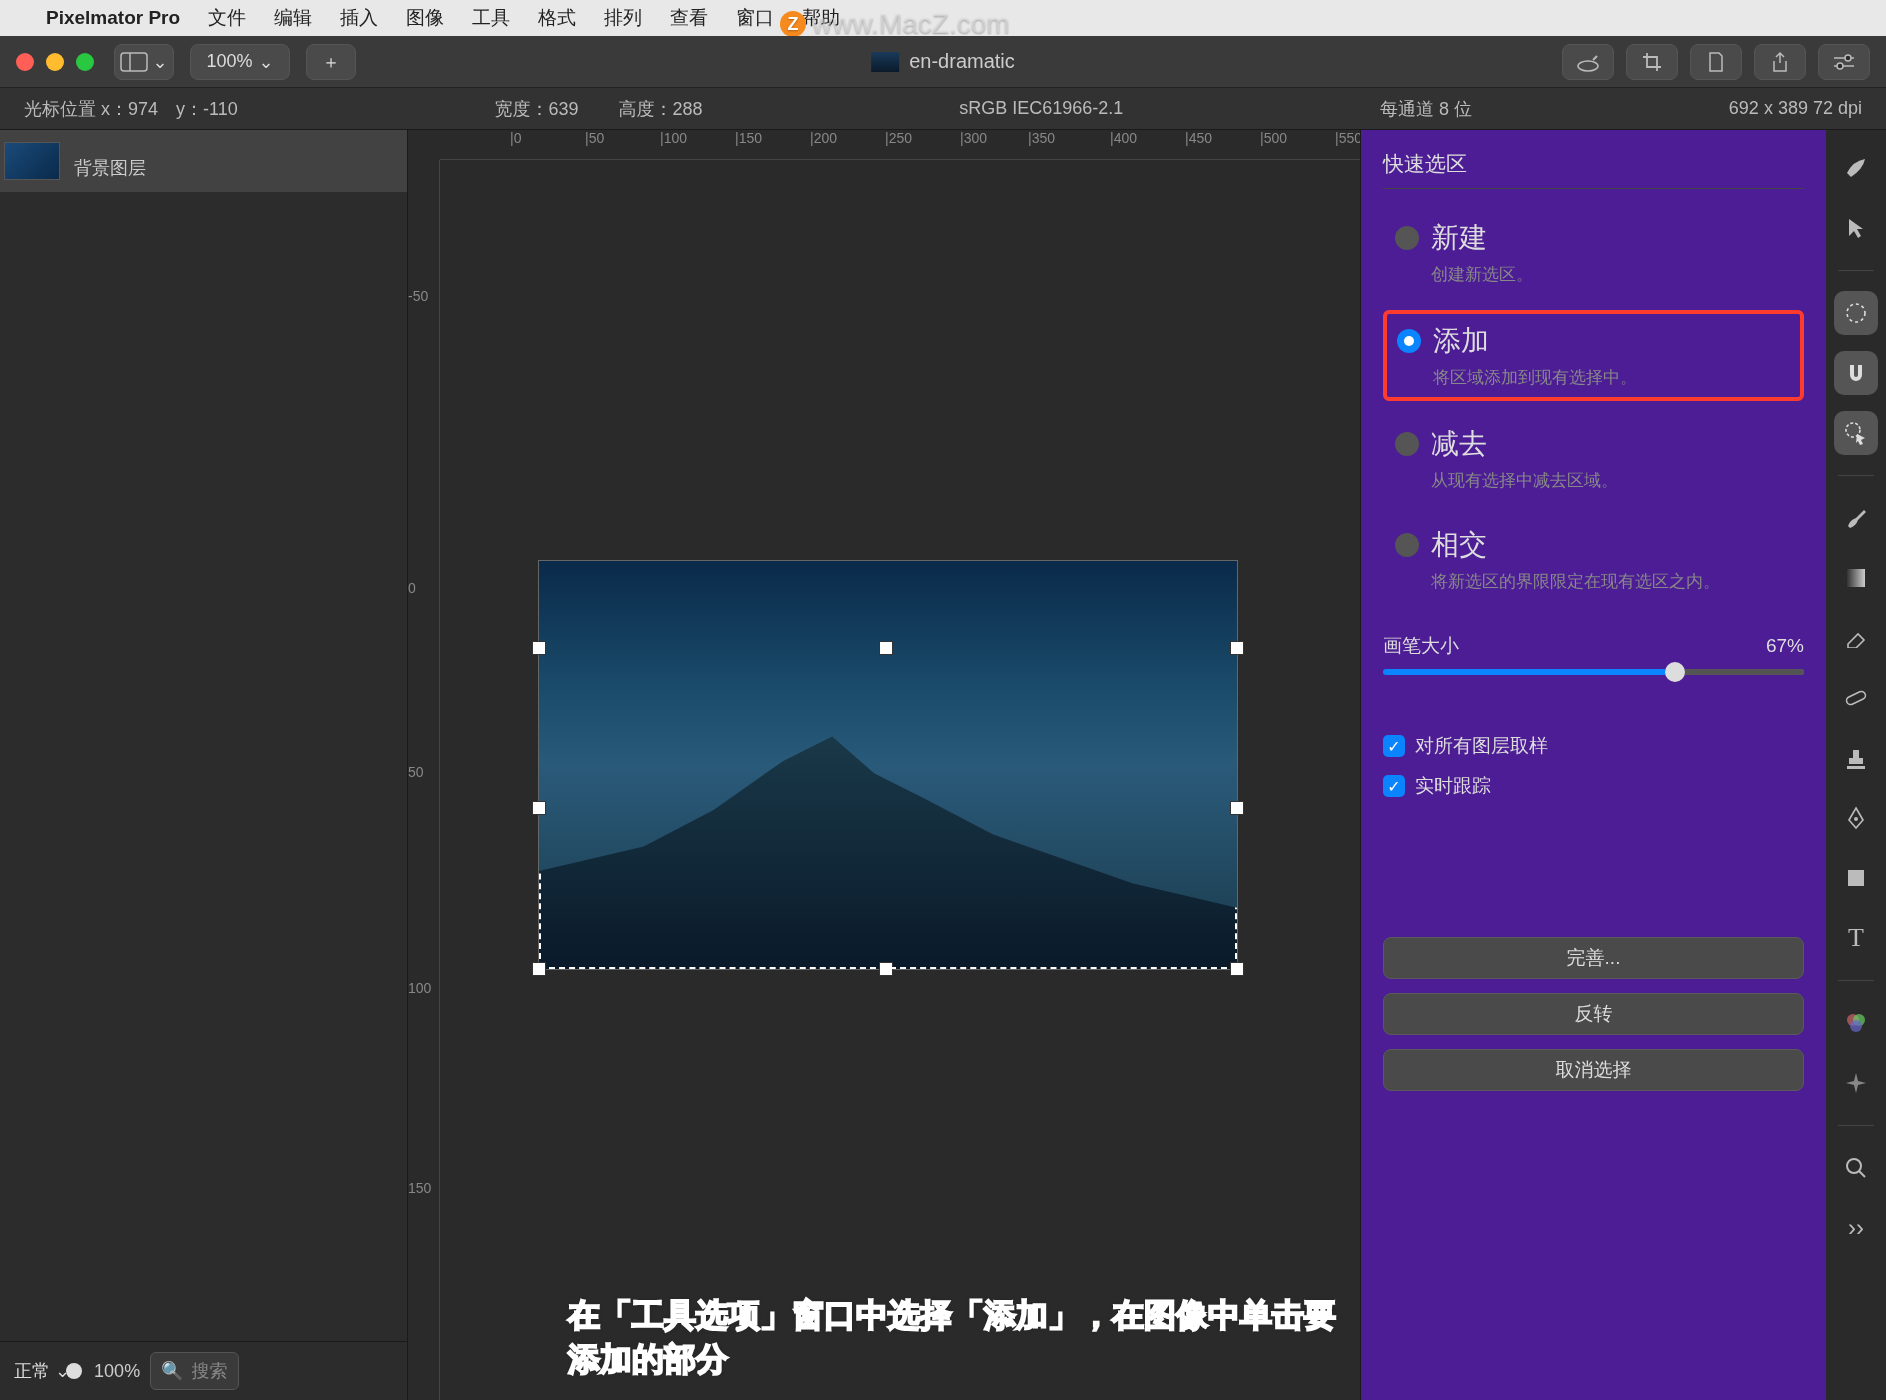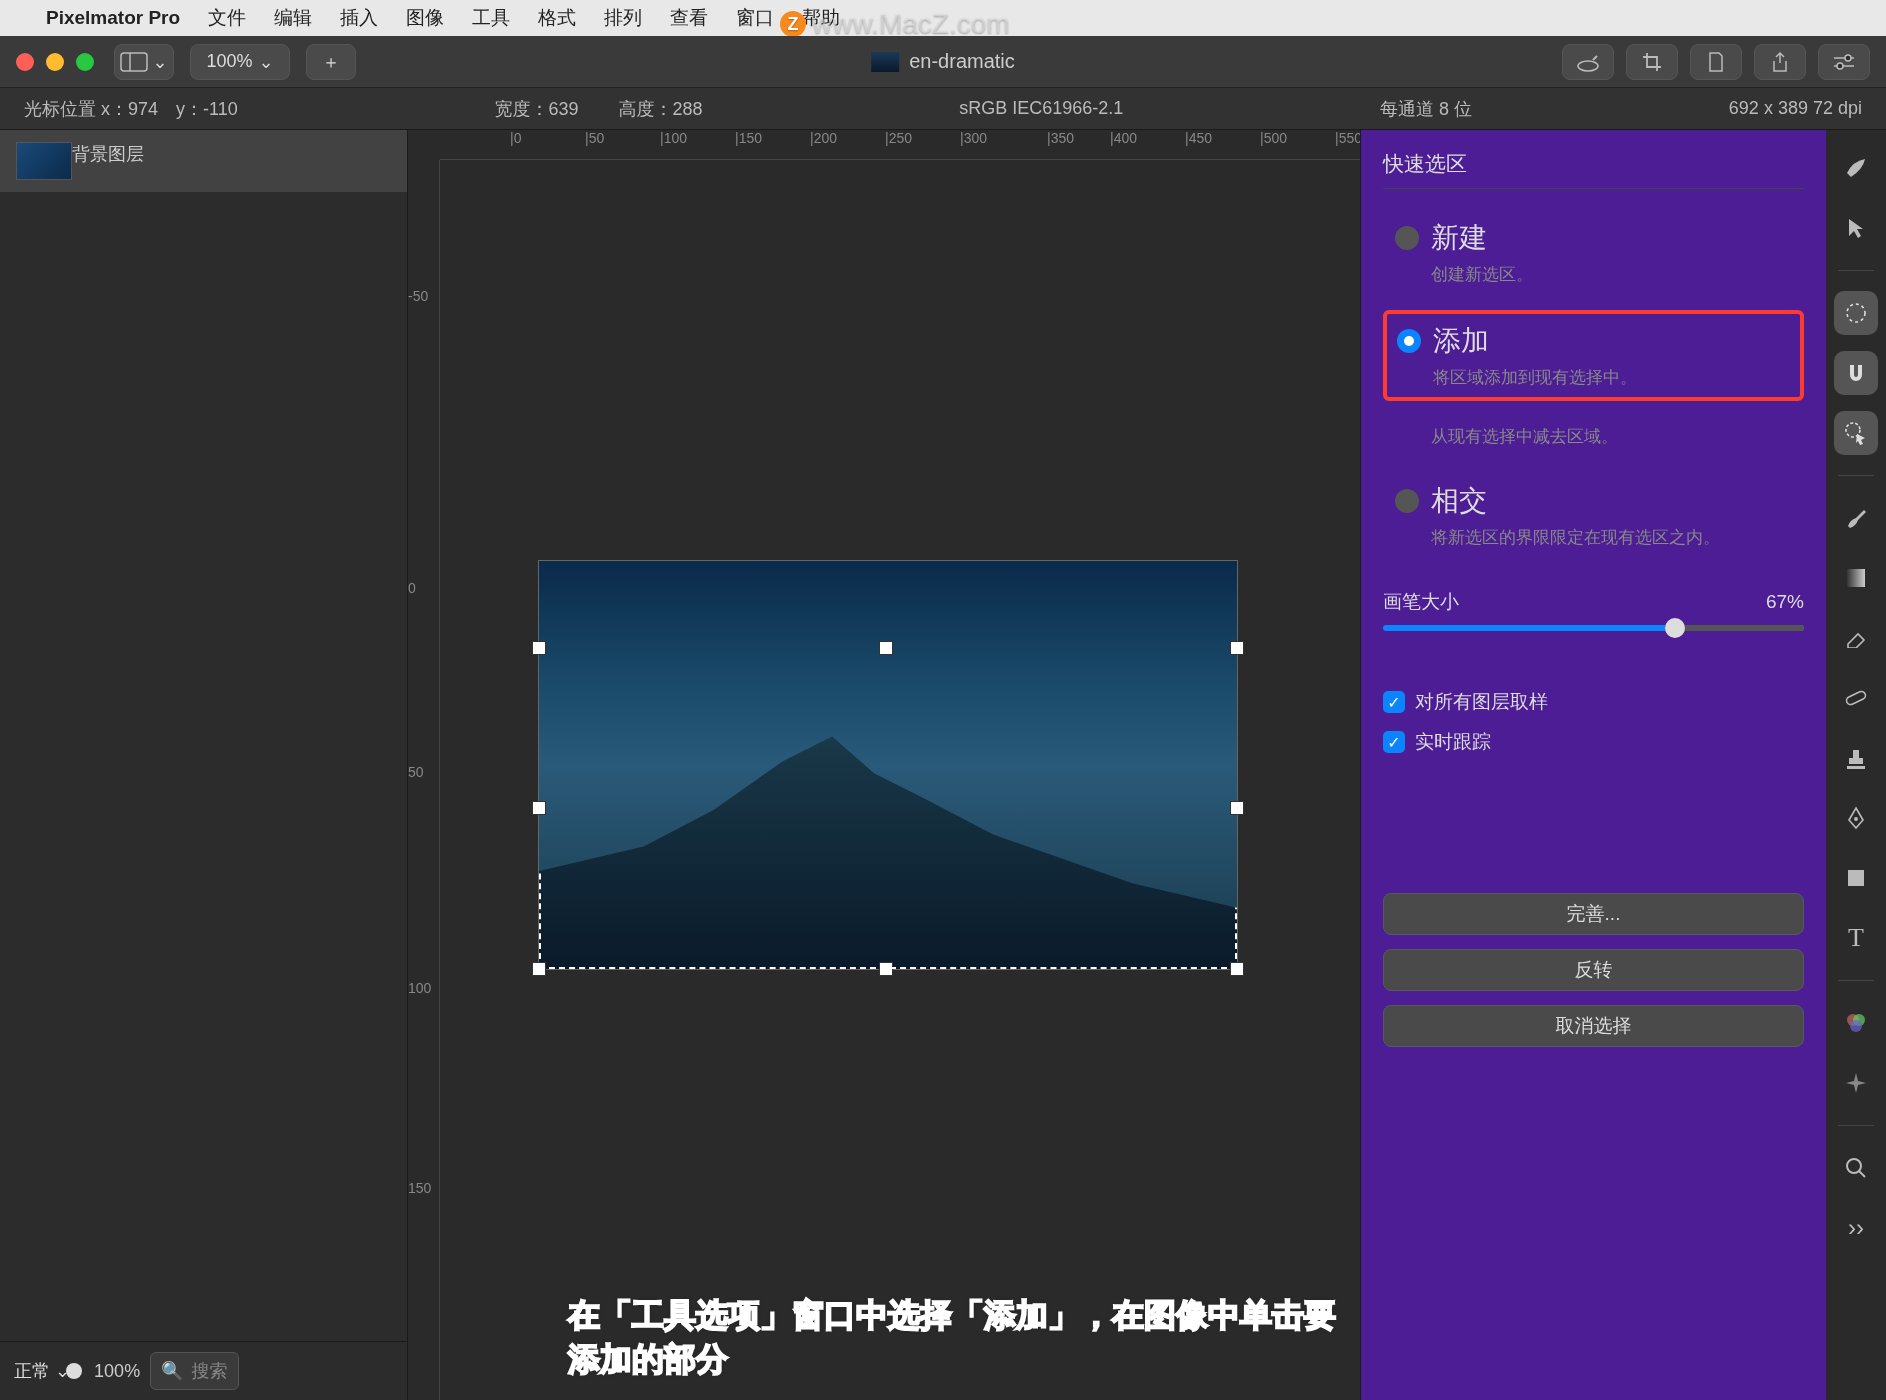--- a/index.html
+++ b/index.html
@@ -27,21 +27,21 @@
     .toolbar-right { margin-left:auto; display:flex; gap:12px;}
     .tbtn.icon { width:52px; padding:0;}
 
     
     .infobar { height: 42px; background: #323232; display:flex; align-items:center; padding:0 24px; color:#bbb; font-size:18px; justify-content:space-between; border-bottom:1px solid #1a1a1a;}
     .infobar .seg { display:flex; gap:40px;}
 
     
     .main { display:flex; height: calc(100% - 36px - 52px - 42px); }
     .layers-panel { width: 408px; background:#2c2c2c; border-right:1px solid #1a1a1a; display:flex; flex-direction:column;}
-    .layer-item { display:flex; align-items:flex-start; padding:12px 16px; background:#3a3a3a;}
+    .layer-item { display:flex; align-items:flex-end; gap:14px; padding:12px 4px; background:#3a3a3a;}
     .layer-item.selected { background:#424242;}
     .layer-thumb { width:56px; height:38px; background: linear-gradient(135deg,#1a4a7a,#0a2a4a); border:1px solid #555;}
     .layers-footer { margin-top:auto; padding:10px 14px; display:flex; flex-direction:row; gap:10px; border-top:1px solid #1a1a1a;}
     .blendrow { display:flex; align-items:center; gap:12px;}
     .blend-dd { color:#ddd; font-size:18px;}
     .opslider { flex:1; height:4px; background:#555; position:relative; border-radius:2px;}
     .opslider .knob { position:absolute; right:0; top:-6px; width:16px; height:16px; background:#ddd; border-radius:50%;}
     .searchbox { display:flex; align-items:center; gap:8px; background:#3a3a3a; border:1px solid #555; border-radius:6px; padding:6px 10px; color:#888;}
 
     .canvas-area { flex:1; background:#2a2a2a; position:relative; overflow:hidden;}
@@ -195,21 +195,21 @@
 
   <div class="canvas-area">
     <div class="ruler-h">
       <span class="tick" style="left:70px">|0</span>
       <span class="tick" style="left:145px">|50</span>
       <span class="tick" style="left:220px">|100</span>
       <span class="tick" style="left:295px">|150</span>
       <span class="tick" style="left:370px">|200</span>
       <span class="tick" style="left:445px">|250</span>
       <span class="tick" style="left:520px">|300</span>
-      <span class="tick" style="left:607px">|350</span>
+      <span class="tick" style="left:588px">|350</span>
       <span class="tick" style="left:670px">|400</span>
       <span class="tick" style="left:745px">|450</span>
       <span class="tick" style="left:820px">|500</span>
       <span class="tick" style="left:895px">|550</span>
 
     </div>
     <div class="ruler-v">
       <span class="tick" style="top:128px">-50</span>
       <span class="tick" style="top:420px">0</span>
       <span class="tick" style="top:604px">50</span>
@@ -245,20 +245,24 @@
 
     <div class="radio-option highlighted">
       <div class="radio-row">
           <div class="radio selected"></div>
           <span class="opt-title">添加</span>
         </div>
       <div class="opt-desc">将区域添加到现有选择中。</div>
     </div>
 
     <div class="radio-option">
+      <div class="radio-row">
+          <div class="radio"></div>
+          <span class="opt-title">减去</span>
+        </div>
       <div class="opt-desc">从现有选择中减去区域。</div>
     </div>
 
     <div class="radio-option">
       <div class="radio-row">
           <div class="radio"></div>
           <span class="opt-title">相交</span>
         </div>
       <div class="opt-desc">将新选区的界限限定在现有选区之内。</div>
     </div>

